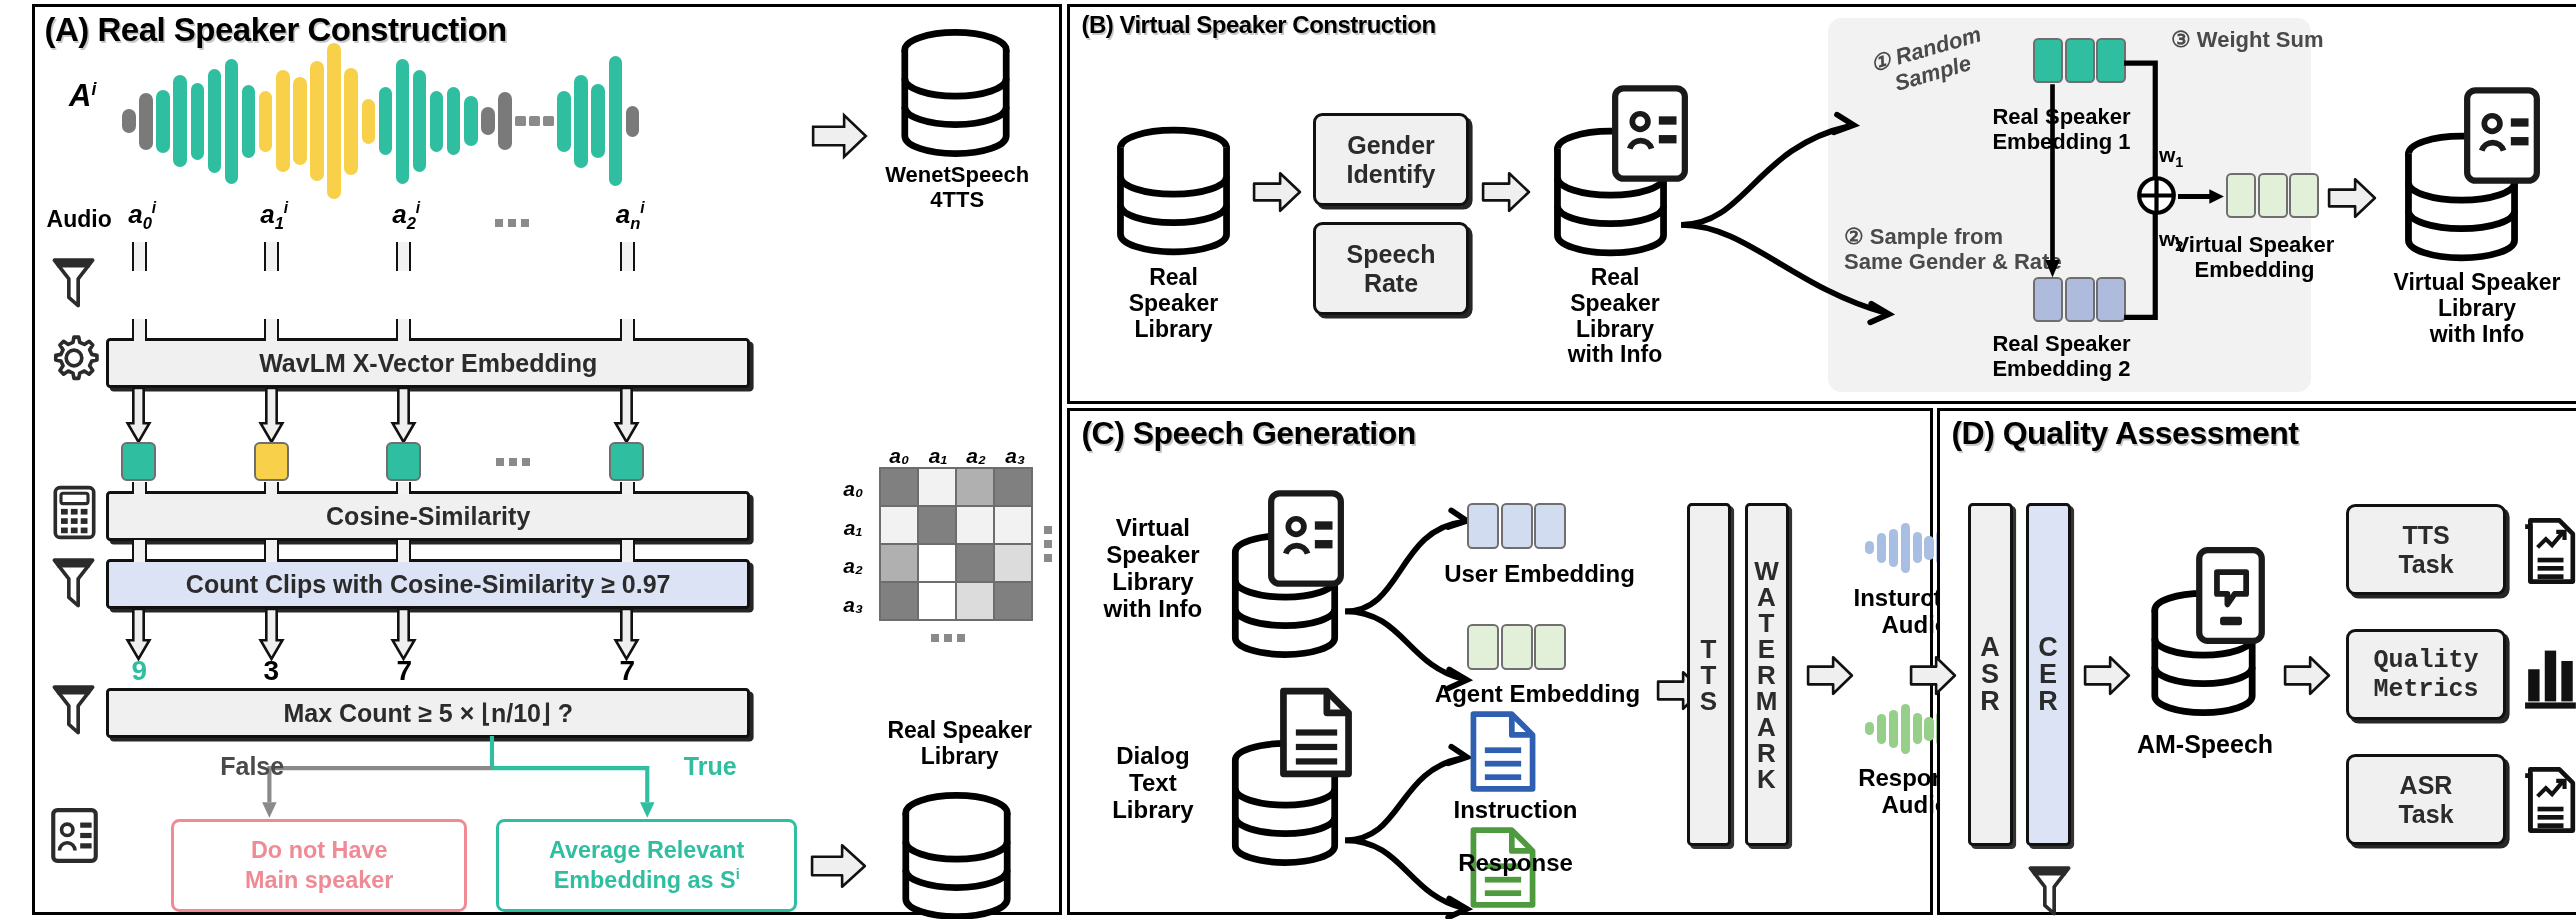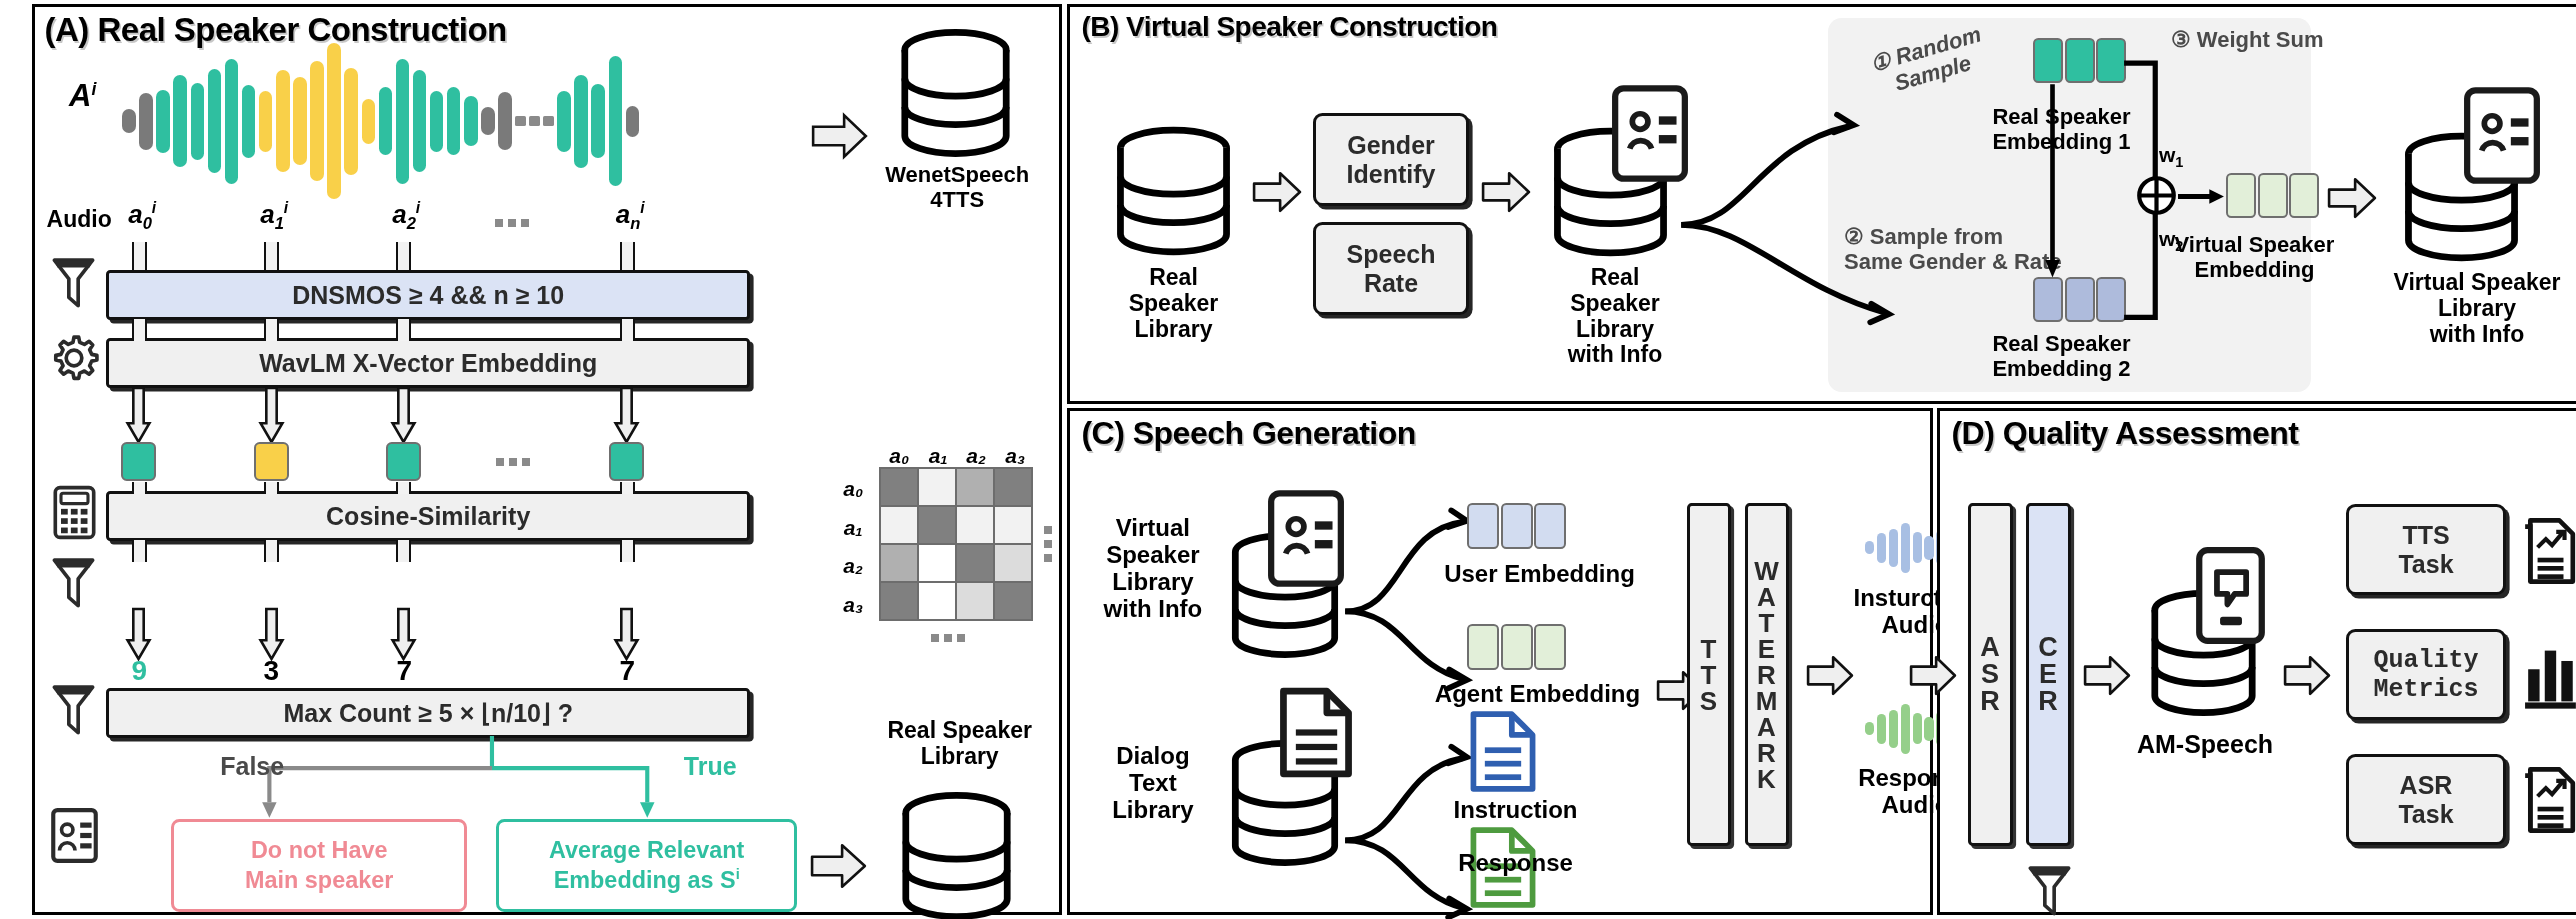--- a/index.html
+++ b/index.html
@@ -212,23 +212,23 @@
         <circle cx="33" cy="44" r="11" fill="none" stroke="#2b2b2b" stroke-width="7"></circle>
         <path d="M18 84 a15 15 0 0 1 30 0" fill="none" stroke="#2b2b2b" stroke-width="7"></path>
         <g fill="#2b2b2b">
             <rect x="58" y="30" width="22" height="10"></rect>
             <rect x="58" y="50" width="22" height="10"></rect>
             <rect x="58" y="70" width="22" height="10"></rect>
           </g>
       </svg>
     </div>
 
-    <div class="pbox blue wide" style="left:71px;top:263px;width:644px;height:50px;font-size:25px;">DNSMOS ≥ 4 &amp;&amp; n  ≥ 10</div>
     <div class="pbox wide" style="left:71px;top:331px;width:644px;height:50px;font-size:25px;">WavLM X-Vector Embedding</div>
     <div class="pbox wide" style="left:71px;top:484px;width:644px;height:50px;font-size:25px;">Cosine-Similarity</div>
+    <div class="pbox blue wide" style="left:71px;top:552px;width:644px;height:50px;font-size:25px;">Count Clips with Cosine-Similarity ≥ 0.97</div>
     <div class="pbox wide" style="left:71px;top:681px;width:644px;height:50px;font-size:25px;">Max Count ≥ 5 × ⌊n/10⌋ ?</div>
 
     <div class="vconn" style="left:97px;top:312px;width:14.5px;height:22px;"></div>
     <div class="vconn" style="left:229px;top:312px;width:14.5px;height:22px;"></div>
     <div class="vconn" style="left:361px;top:312px;width:14.5px;height:22px;"></div>
     <div class="vconn" style="left:585px;top:312px;width:14.5px;height:22px;"></div>
 
     <div class="plain" style="left:91px;top:380px;">
       <svg width="25" height="57" viewBox="0 0 48 110">
           <path d="M14 2 V70 H3 L24 106 L45 70 H34 V2 Z" fill="#efefef" stroke="#111" stroke-width="5"></path>
@@ -368,21 +368,21 @@
       </div>
     <div class="dots" style="left:896px;top:627px;">
         <i></i>
         <i></i>
         <i></i>
       </div>
   </div>
 
   <div class="panel" id="panelB">
 
-    <div class="ptitle" style="left:11.4px;top:4.2px;font-size:28px;">(B) Virtual Speaker Construction</div>
+    <div class="ptitle" style="left:11.4px;top:4.2px;font-size:24px;">(B) Virtual Speaker Construction</div>
 
     <div class="shaded" style="left:758px;top:10.4px;width:483px;height:374px;"></div>
 
     <div class="db" style="left:41px;top:119px;">
       <svg width="125" height="130" viewBox="0 0 240 250">
         <ellipse cx="120" cy="42" rx="102" ry="34" fill="#fff" stroke="#000" stroke-width="13"></ellipse>
         <path d="M18 42 V208 a102 34 0 0 0 204 0 V42" fill="#fff" stroke="#000" stroke-width="13"></path>
         <path d="M18 97 a102 34 0 0 0 204 0" fill="none" stroke="#000" stroke-width="13"></path>
         <path d="M18 152 a102 34 0 0 0 204 0" fill="none" stroke="#000" stroke-width="13"></path>
       </svg>

